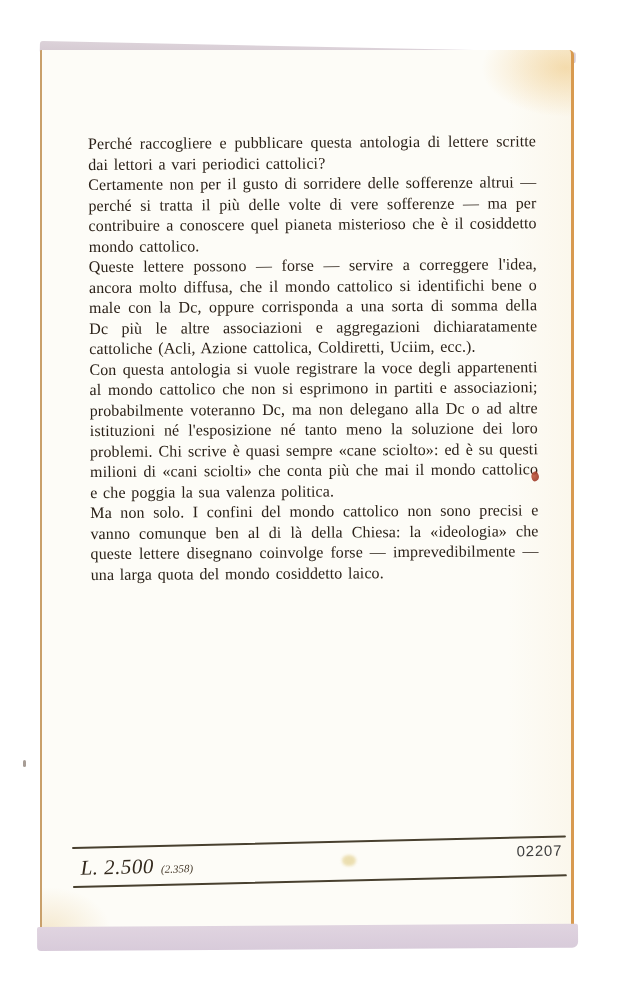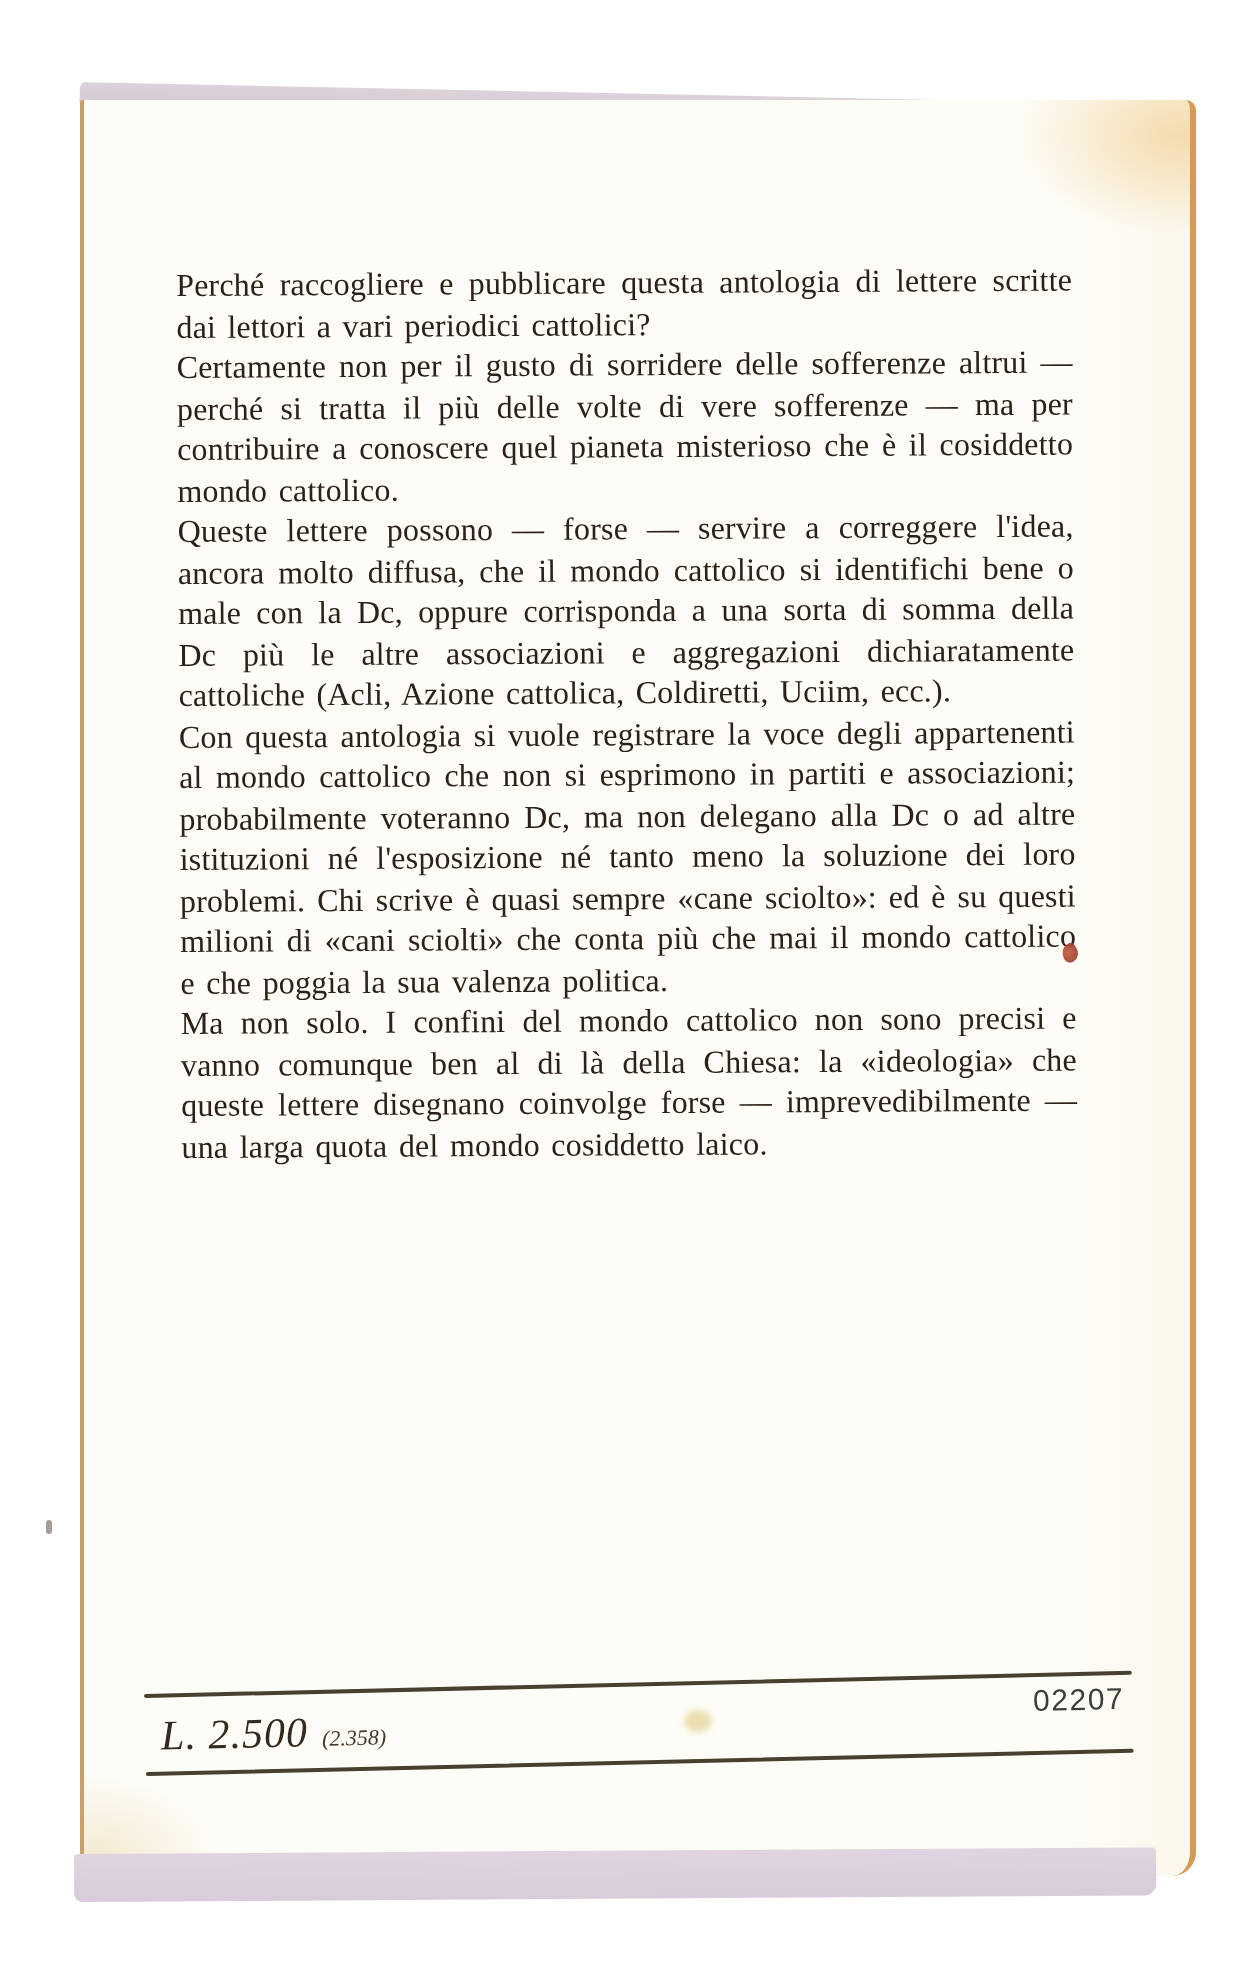--- a/index.html
+++ b/index.html
@@ -46,21 +46,20 @@
     top: 50px;
     width: 529px;
     height: 888px;
     background:
       radial-gradient(ellipse 120px 70px at 99% 2%, rgba(238,196,120,0.55), rgba(238,196,120,0) 70%),
       radial-gradient(ellipse 90px 60px at 1% 99%, rgba(233,205,150,0.4), rgba(233,205,150,0) 70%),
       linear-gradient(to right, #fdfcf7 88%, #fbf7ec 100%);
     border-left: 2px solid #c9a06b;
     border-right: 3px solid #d89a50;
     border-radius: 1px 5px 12px 4px;
-    padding-left: 24px;
   }
   .blurb {
     position: absolute;
     left: 46px;
     top: 84px;
     width: 448px;
     transform: rotate(-0.35deg);
     transform-origin: 0 0;
     color: #2b2118;
     font-size: 16px;

